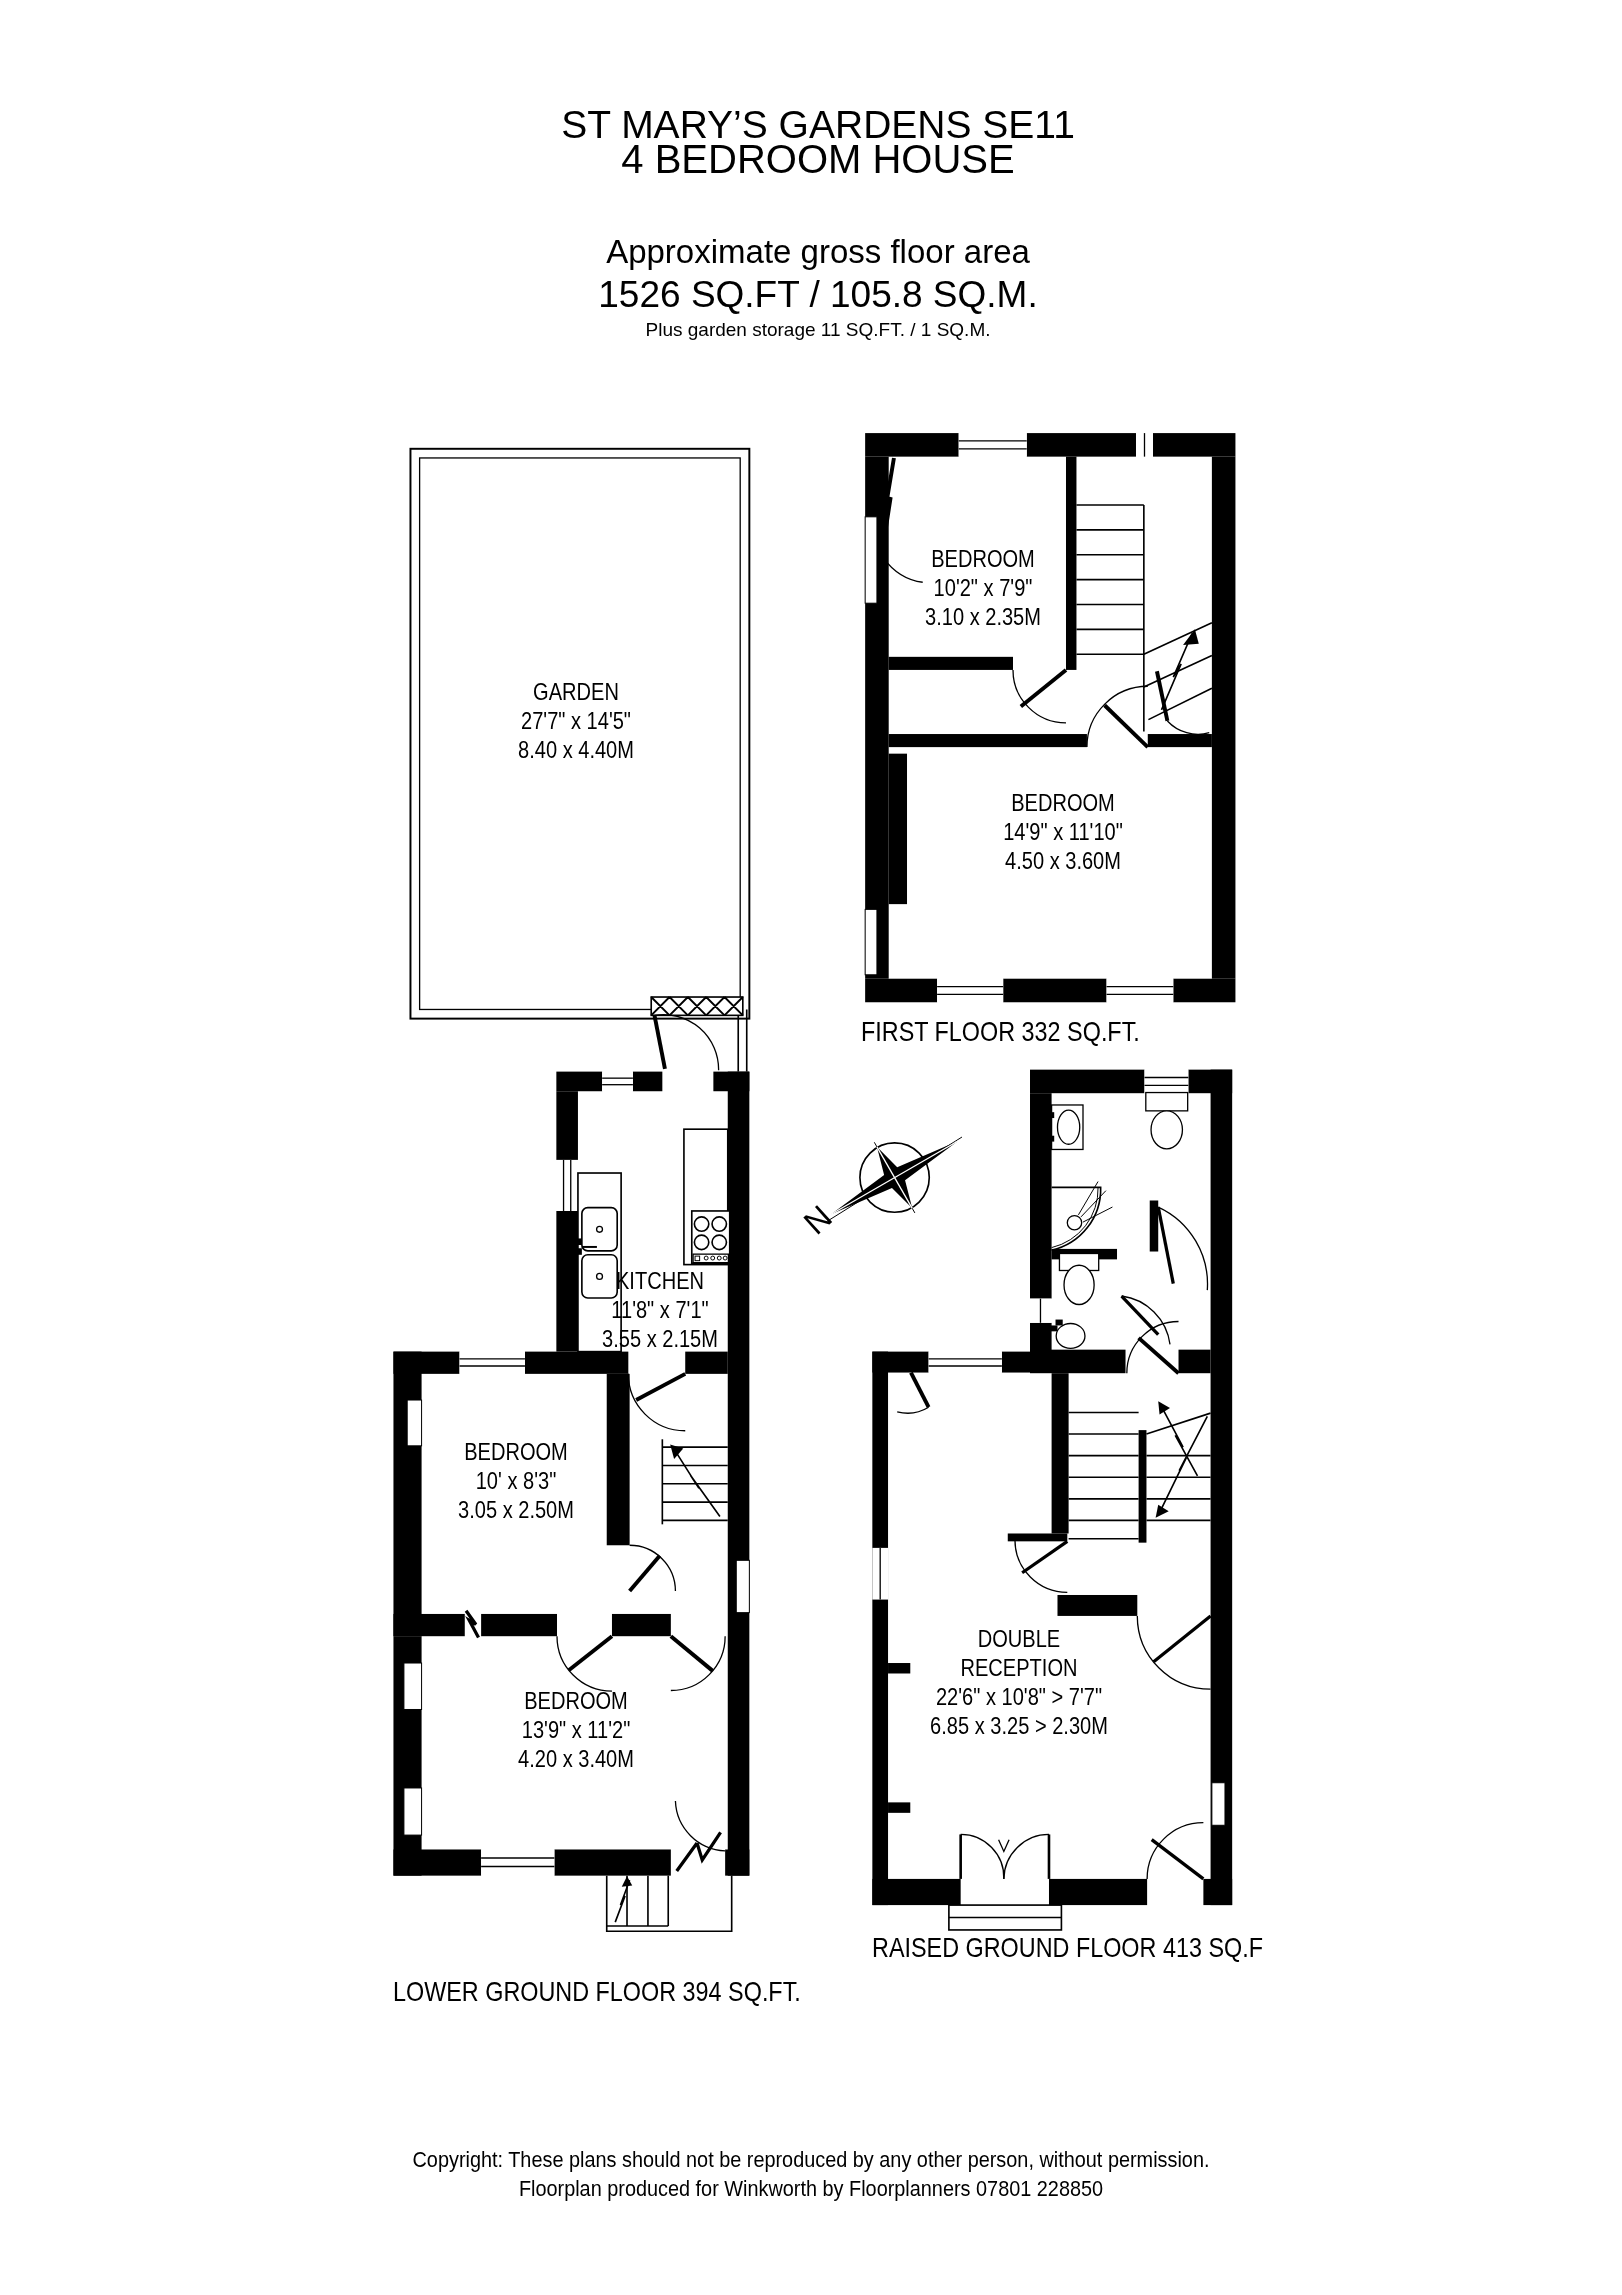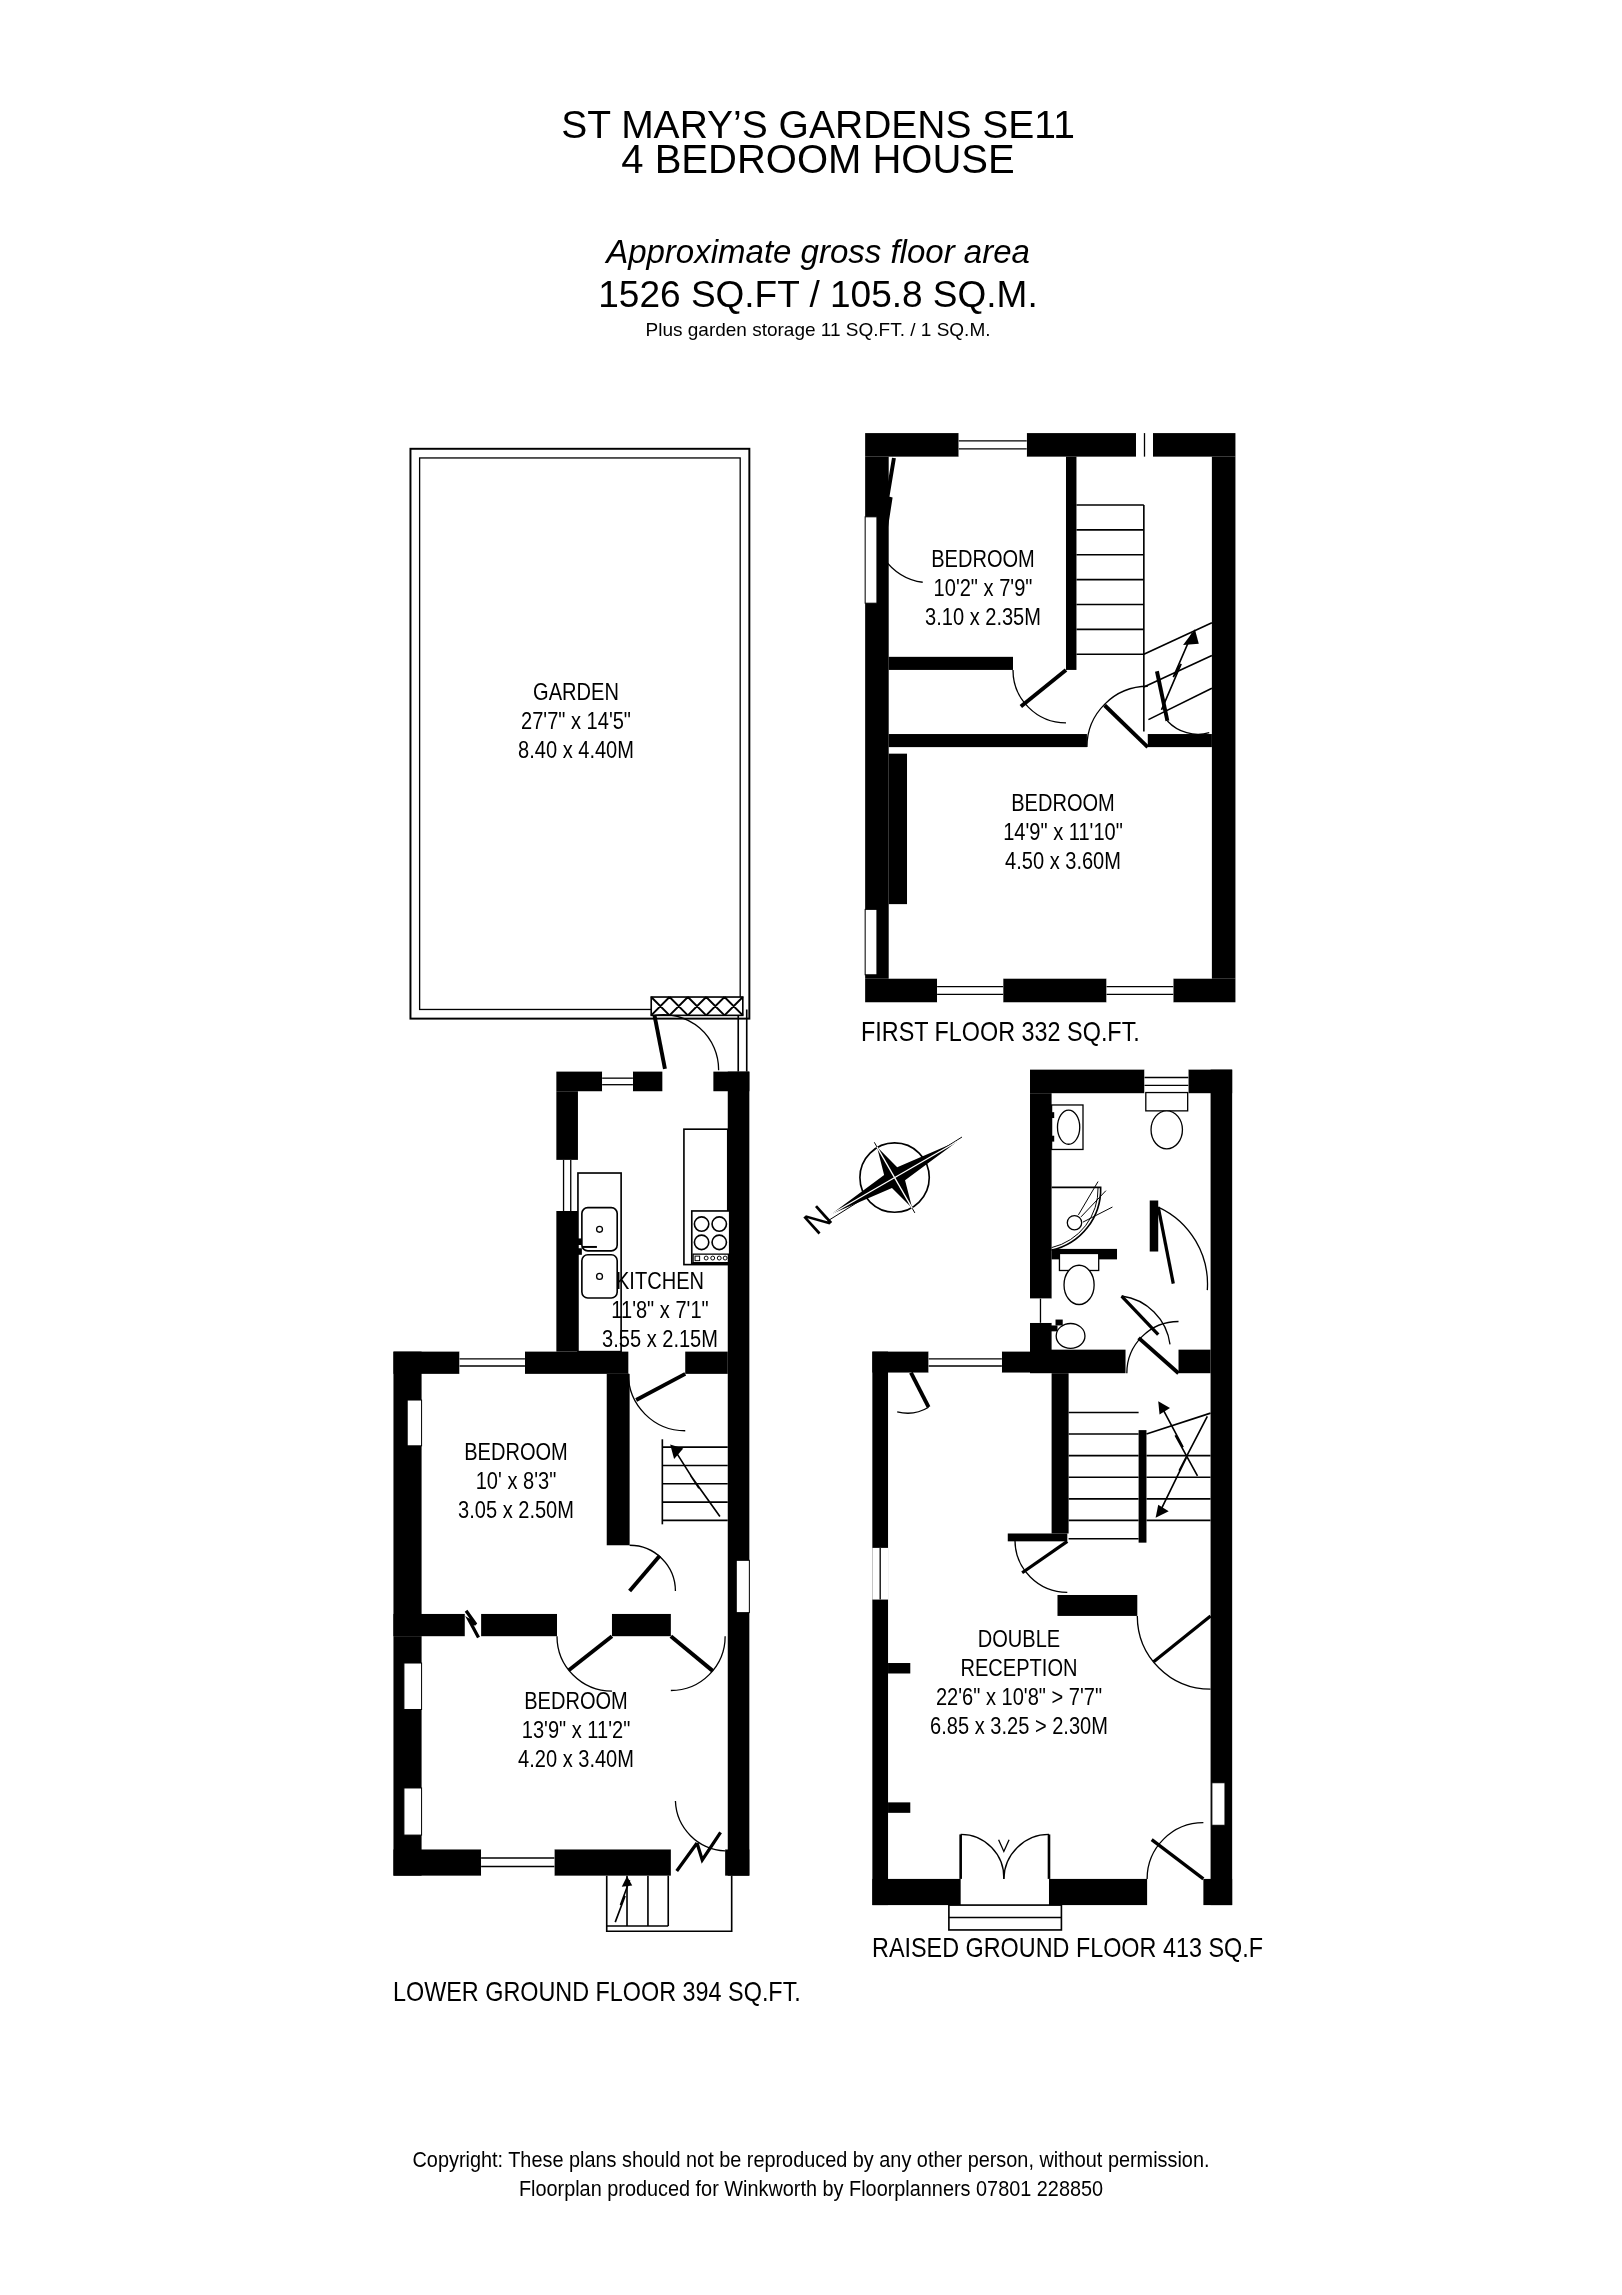--- a/index.html
+++ b/index.html
@@ -312,21 +312,21 @@
     <line x1="1262" y1="1868" x2="1470" y2="1738" stroke="#000" stroke-width="1.5"></line>
     <line x1="1336" y1="1746" x2="1398" y2="1854" stroke="#000" stroke-width="1.5"></line>
     <polygon class="blk" points="1270,1856 1351,1796 1340,1753 1371,1784 1464,1744 1383,1804 1394,1847 1363,1816"></polygon>
     <line x1="1270" y1="1856" x2="1464" y2="1744" stroke="#fff" stroke-width="2"></line>
     <line x1="1340" y1="1753" x2="1394" y2="1847" stroke="#fff" stroke-width="2"></line>
   </g>
 </svg>
 
   <div class="tc" style="top:103px;font-size:39px;">ST MARY’S GARDENS SE11</div>
   <div class="tc" style="top:137px;font-size:40px;">4 BEDROOM HOUSE</div>
-  <div class="tc" style="top:233px;font-size:33px;font-style:italic;">Approximate gross floor area</div>
+  <div class="tc" style="top:233px;font-size:33px;">Approximate gross floor area</div>
   <div class="tc" style="top:274px;font-size:37px;">1526 SQ.FT / 105.8 SQ.M.</div>
   <div class="tc" style="top:319px;font-size:19px;">Plus garden storage 11 SQ.FT. / 1 SQ.M.</div>
 
   <div class="lbl" style="left:576px;top:678px;">
     <div>GARDEN</div>
     <div>27'7" x 14'5"</div>
     <div>8.40 x 4.40M</div>
   </div>
 
   <div class="lbl" style="left:983px;top:545px;">

